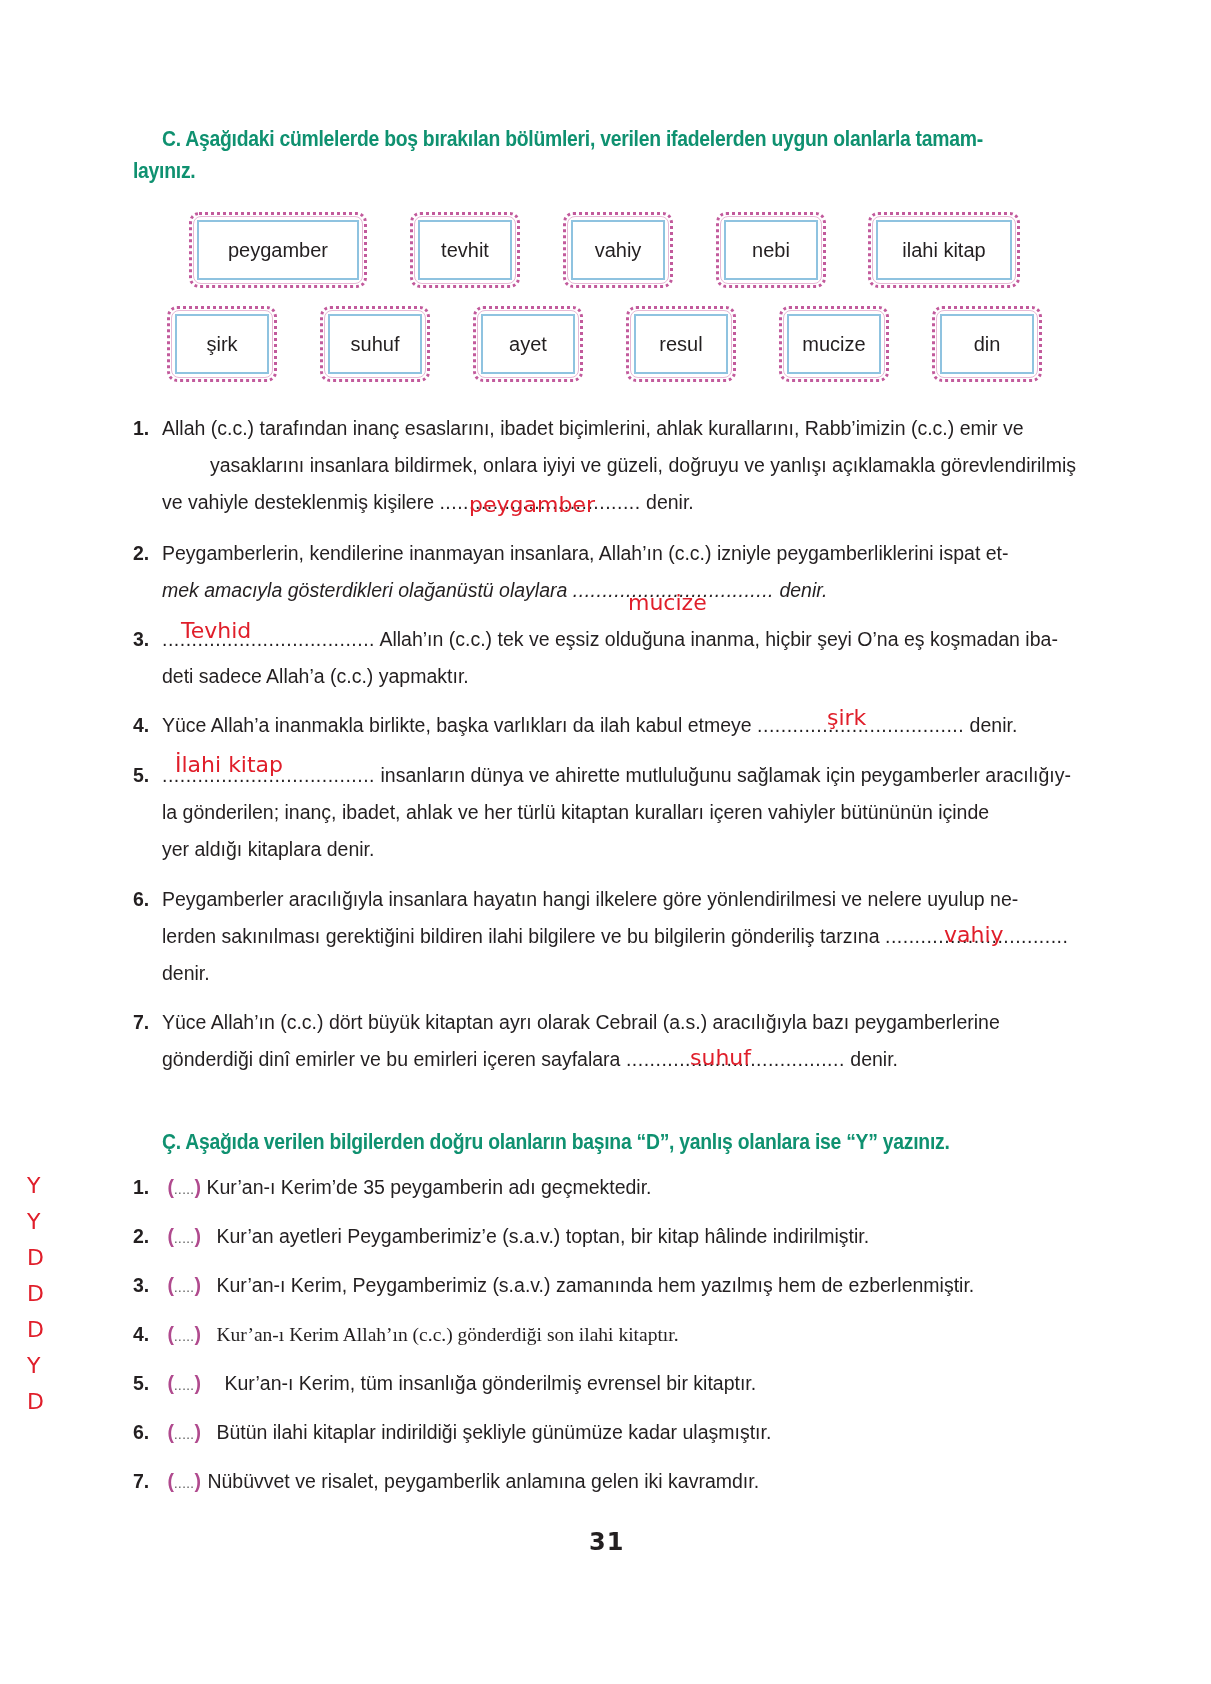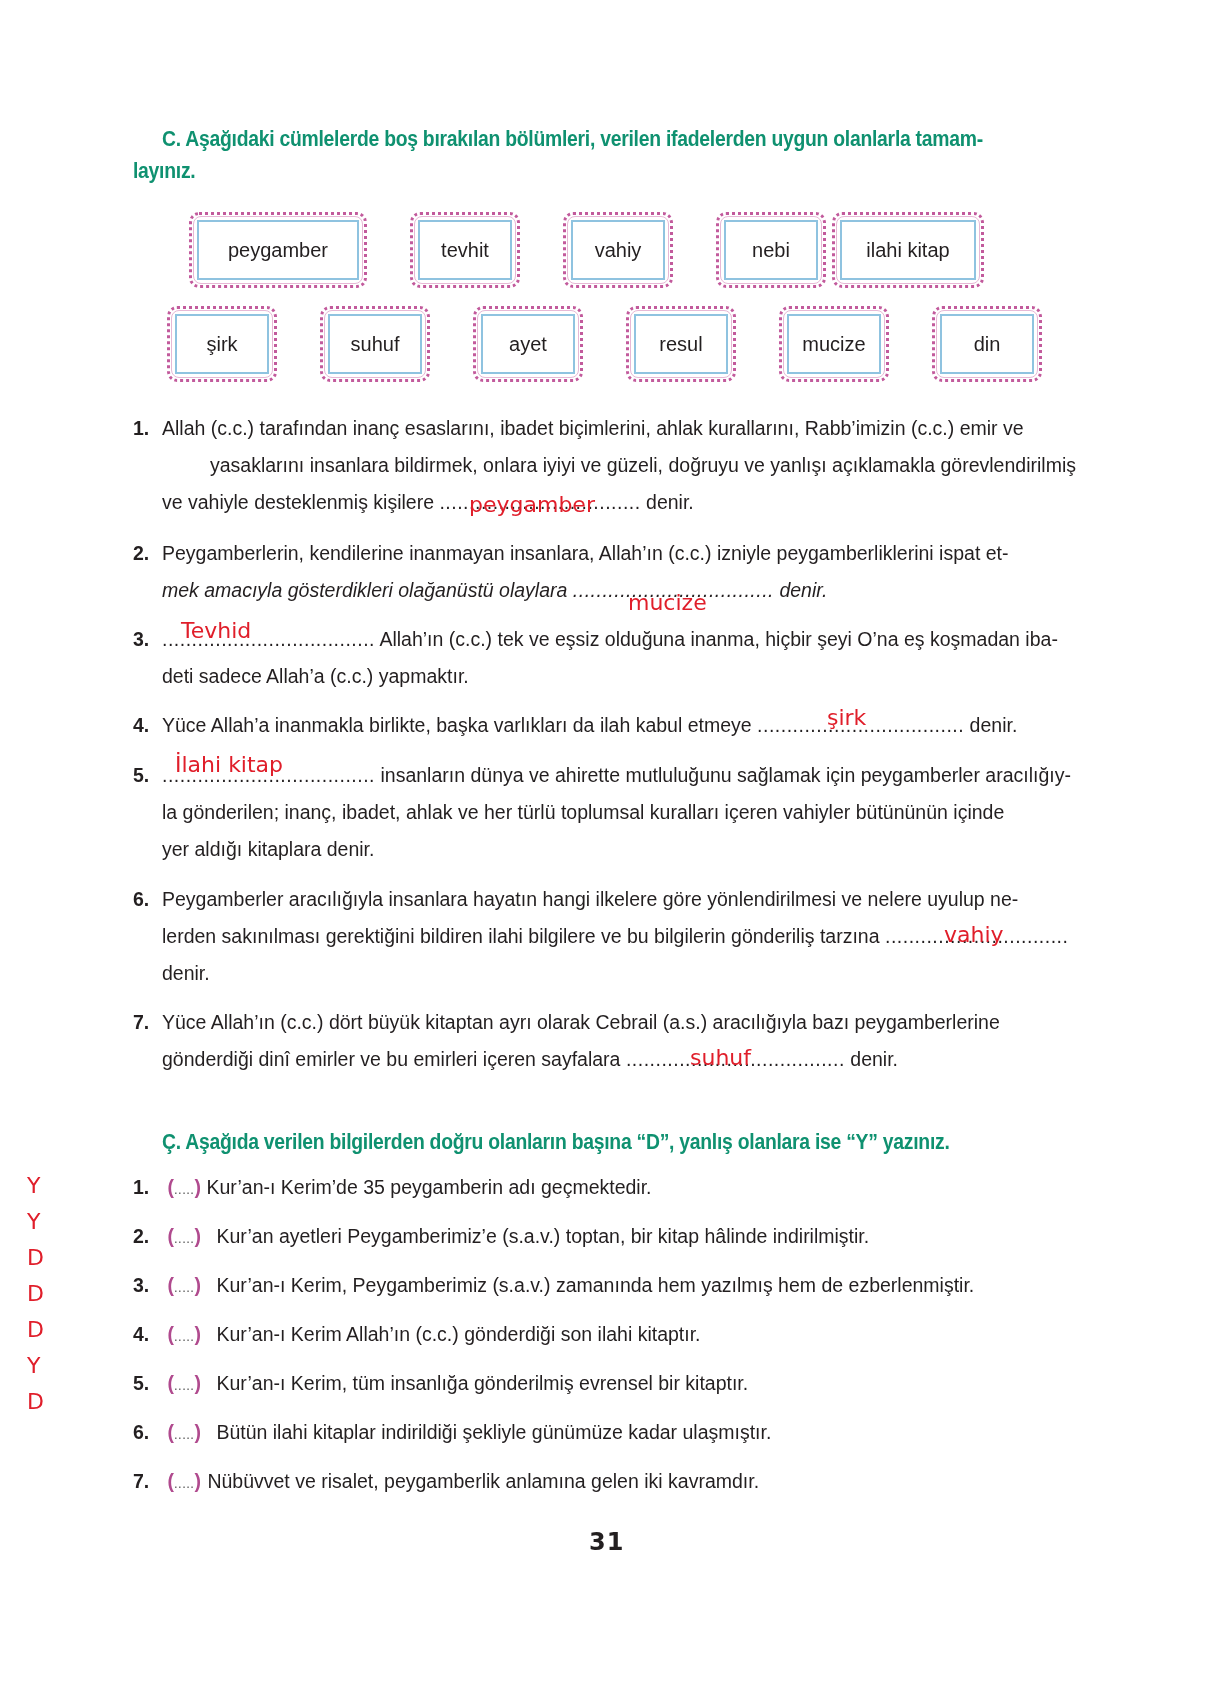--- a/index.html
+++ b/index.html
@@ -31,21 +31,21 @@
 </div>
 <div class="chip" style="left:410px;top:212px;width:110px;">
   <div class="chip-inner">tevhit</div>
 </div>
 <div class="chip" style="left:563px;top:212px;width:110px;">
   <div class="chip-inner">vahiy</div>
 </div>
 <div class="chip" style="left:716px;top:212px;width:110px;">
   <div class="chip-inner">nebi</div>
 </div>
-<div class="chip" style="left:832px;top:212px;width:152px;">
+<div class="chip" style="left:868px;top:212px;width:152px;">
   <div class="chip-inner">ilahi kitap</div>
 </div>
 
 <div class="chip" style="left:167px;top:306px;width:110px;">
   <div class="chip-inner">şirk</div>
 </div>
 <div class="chip" style="left:320px;top:306px;width:110px;">
   <div class="chip-inner">suhuf</div>
 </div>
 <div class="chip" style="left:473px;top:306px;width:110px;">
@@ -103,21 +103,21 @@
   </span>
 </div>
 <div class="ans" style="left:827px;top:705px;">şirk</div>
 
 <div class="q" style="top:757px;">
   <span class="qnum" style="top:0;">5.</span>
   <span class="qline" style="top:0;">
     <span class="dots">....................................</span>
     <span>insanların dünya ve ahirette mutluluğunu sağlamak için peygamberler aracılığıy-</span>
   </span>
-  <span class="qline" style="top:37px;">la gönderilen; inanç, ibadet, ahlak ve her türlü toplumsal kuralları içeren vahiyler bütününün içinde</span>
+  <span class="qline" style="top:37px;">la gönderilen; inanç, ibadet, ahlak ve her türlü kitaptan kuralları içeren vahiyler bütününün içinde</span>
   <span class="qline" style="top:74px;">yer aldığı kitaplara denir.</span>
 </div>
 <div class="ans" style="left:175px;top:752px;">İlahi kitap</div>
 
 <div class="q" style="top:881px;">
   <span class="qnum" style="top:0;">6.</span>
   <span class="qline" style="top:0;">Peygamberler aracılığıyla insanlara hayatın hangi ilkelere göre yönlendirilmesi ve nelere uyulup ne-</span>
   <span class="qline" style="top:37px;">
     <span>lerden sakınılması gerektiğini bildiren ilahi bilgilere ve bu bilgilerin gönderiliş tarzına</span>
     <span class="dots">...............................</span>
@@ -150,26 +150,26 @@
   <span style="margin-left:10px;">Kur’an ayetleri Peygamberimiz’e (s.a.v.) toptan, bir kitap hâlinde indirilmiştir.</span>
 </div>
 <div class="tf" style="top:1274px;">
   <span class="num">3.</span>
   <span class="paren"><span>(</span><span class="pdots">.....</span><span>)</span></span>
   <span style="margin-left:10px;">Kur’an-ı Kerim, Peygamberimiz (s.a.v.) zamanında hem yazılmış hem de ezberlenmiştir.</span>
 </div>
 <div class="tf" style="top:1323px;">
   <span class="num">4.</span>
   <span class="paren"><span>(</span><span class="pdots">.....</span><span>)</span></span>
-  <span style="margin-left:10px;">Kur’an-ı Kerim Allah’ın (c.c.) gönderdiği son ilahi kitaptır.</span>
+  <span style="margin-left:10px;font-family:Liberation Serif, serif;">Kur’an-ı Kerim Allah’ın (c.c.) gönderdiği son ilahi kitaptır.</span>
 </div>
 <div class="tf" style="top:1372px;">
   <span class="num">5.</span>
   <span class="paren"><span>(</span><span class="pdots">.....</span><span>)</span></span>
-  <span style="margin-left:10px;">Kur’an-ı Kerim, tüm insanlığa gönderilmiş evrensel bir kitaptır.</span>
+  <span style="margin-left:18px;">Kur’an-ı Kerim, tüm insanlığa gönderilmiş evrensel bir kitaptır.</span>
 </div>
 <div class="tf" style="top:1421px;">
   <span class="num">6.</span>
   <span class="paren"><span>(</span><span class="pdots">.....</span><span>)</span></span>
   <span style="margin-left:10px;">Bütün ilahi kitaplar indirildiği şekliyle günümüze kadar ulaşmıştır.</span>
 </div>
 <div class="tf" style="top:1470px;">
   <span class="num">7.</span>
   <span class="paren"><span>(</span><span class="pdots">.....</span><span>)</span></span>
   <span style="margin-left:1px;">Nübüvvet ve risalet, peygamberlik anlamına gelen iki kavramdır.</span>

